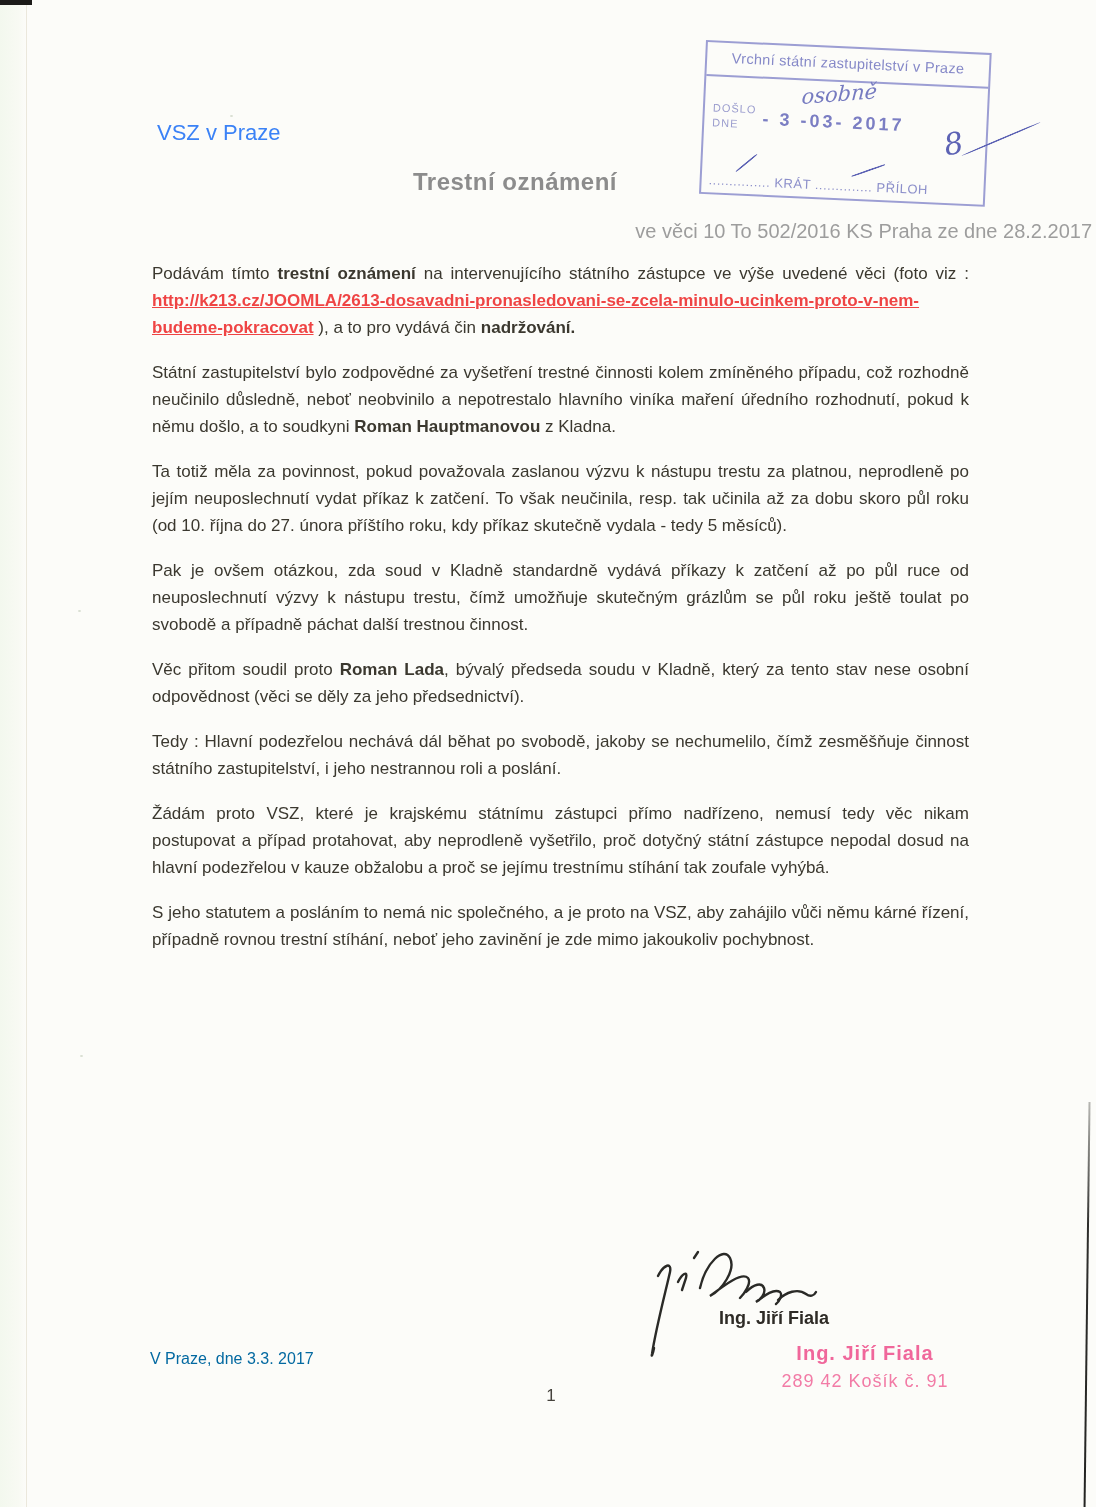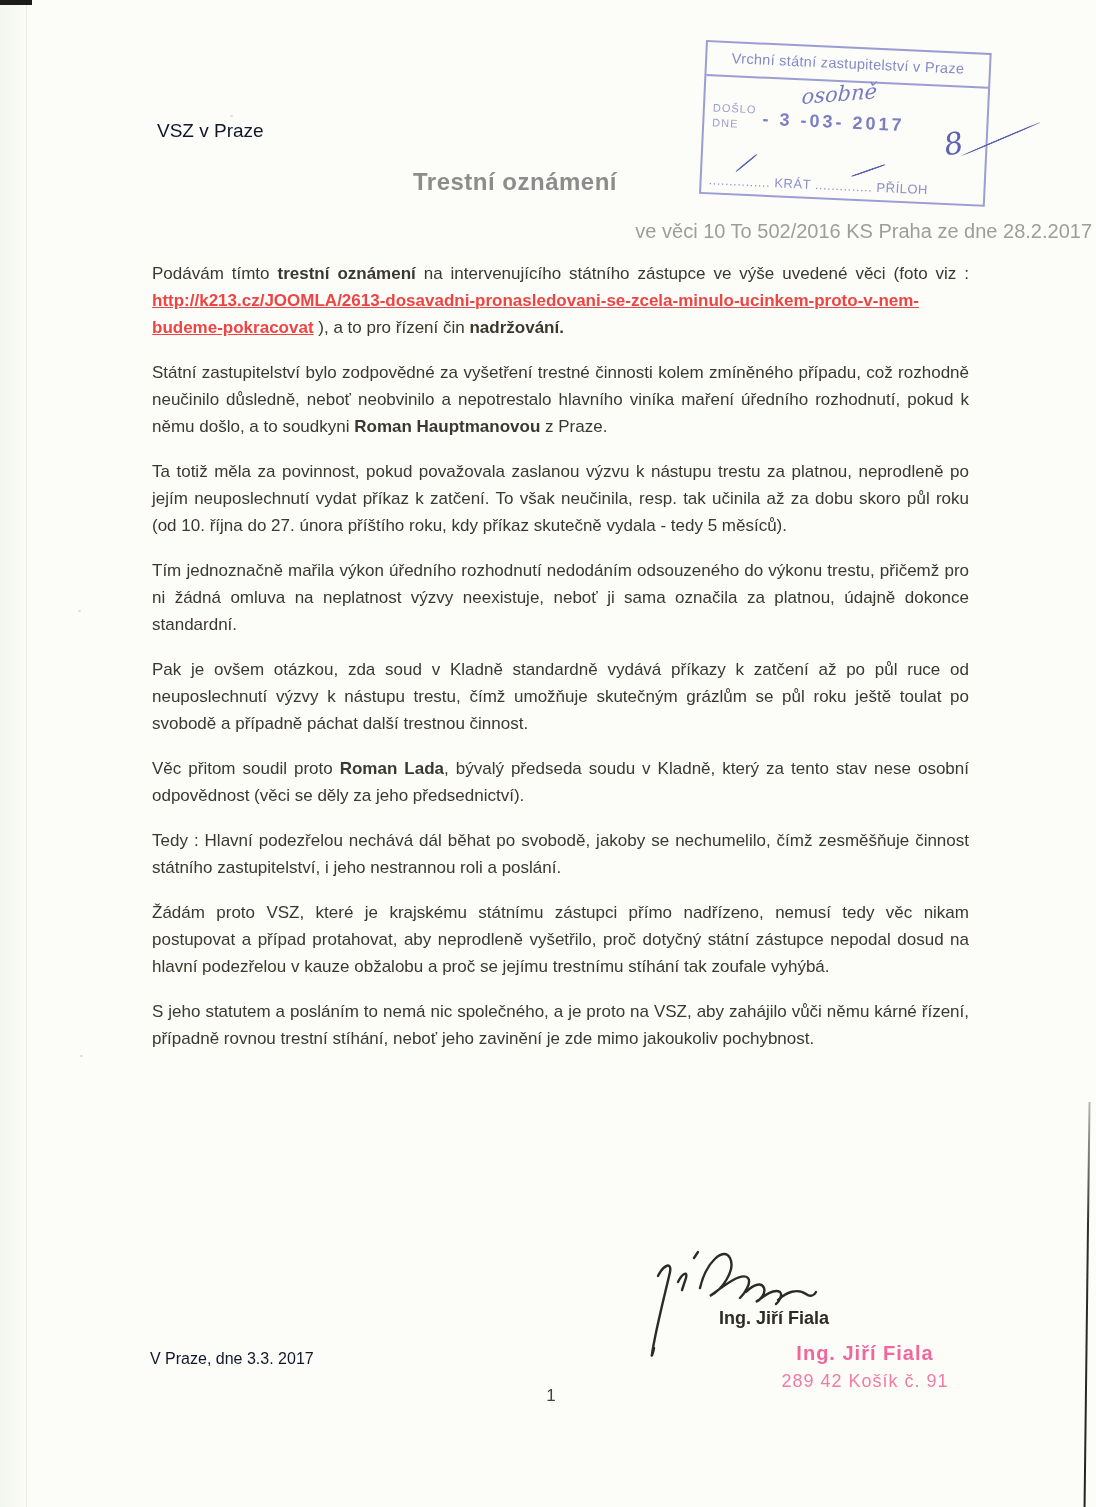--- a/index.html
+++ b/index.html
@@ -12,21 +12,21 @@
   
   .left-strip{position:absolute;left:0;top:0;width:26px;height:1507px;
     background:linear-gradient(90deg,#f3f8ee 0%,#f8faf3 70%,rgba(252,252,249,0) 100%);}
   .left-strip-edge{position:absolute;left:26px;top:0;width:1px;height:1507px;background:#ecead e0;background:#ebe8dc;}
   .topleft-mark{position:absolute;left:0;top:0;width:32px;height:5px;background:#1c1b19;}
   .right-edge-line{position:absolute;left:1086px;top:1102px;width:2px;height:410px;
     background:linear-gradient(#b7b7b3,#2e2e2c 30%,#232321);transform:rotate(0.7deg);}
   .speck{position:absolute;width:3px;height:2px;background:#d9dfd2;border-radius:50%;}
 
   
-  .sender{position:absolute;left:157px;top:120px;font-size:19px;color:#0f172a;}
+  .sender{position:absolute;left:157px;top:120px;font-size:22px;color:#3b82f6;}
   .doc-title{position:absolute;left:0;top:168px;width:1030px;text-align:center;
     font-size:24px;font-weight:bold;color:#8c8c8c;letter-spacing:.5px;}
   .doc-subtitle{position:absolute;left:0;top:220px;width:1092px;text-align:right;
     font-size:20px;color:#9d9d9d;}
 
   
   .stamp{position:absolute;left:706px;top:40px;width:282px;height:150px;
     transform:rotate(2.6deg);transform-origin:top left;
     border:2px solid rgba(131,134,201,.8);color:#8689c8;}
   .stamp-office{height:32px;line-height:31px;text-align:center;font-size:14.5px;
@@ -54,21 +54,21 @@
   .doc-body p{margin:0 0 18px 0;}
   .doc-body .b{font-weight:bold;}
   .doc-body .link{color:#ef4444;font-weight:bold;text-decoration:underline;cursor:pointer;}
 
   
   .signature-svg{position:absolute;left:628px;top:1242px;}
   .sig-name{position:absolute;left:719px;top:1308px;font-size:18px;font-weight:bold;color:#2e2b26;}
   .pink-stamp{position:absolute;left:745px;top:1342px;width:240px;text-align:center;color:#f0679b;}
   .pink-stamp .l1{font-size:20px;font-weight:bold;letter-spacing:1px;}
   .pink-stamp .l2{font-size:18px;letter-spacing:1px;margin-top:6px;color:#f27ba6;}
-  .place-date{position:absolute;left:150px;top:1350px;font-size:16px;color:#0f172a;}
+  .place-date{position:absolute;left:150px;top:1350px;font-size:16px;color:#0369a1;}
   .page-number{position:absolute;left:0;top:1386px;width:1102px;text-align:center;
     font-size:17px;color:#45423c;}
 </style>
 </head>
 <body>
 
 <div class="left-strip"></div>
 <div class="left-strip-edge"></div>
 <div class="topleft-mark"></div>
 <div class="right-edge-line"></div>
@@ -96,24 +96,23 @@
   </div>
   <div class="hand-stroke stroke-krat"></div>
   <div class="hand-stroke stroke-priloh"></div>
 </div>
 <div class="hand-eight">
   <span class="digit">8</span>
   <span class="slash"></span>
 </div>
 
 <div class="doc-body">
-    <p><span>Podávám tímto </span><span class="b">trestní oznámení</span><span> na intervenujícího státního zástupce ve výše uvedené věci (foto viz : </span><span class="link">http://k213.cz/JOOMLA/2613-dosavadni-pronasledovani-se-zcela-minulo-ucinkem-proto-v-nem-budeme-pokracovat</span><span> ), a to pro řízení čin </span><span class="b">nadržování.</span></p>
-    <p><span>Státní zastupitelství bylo zodpovědné za vyšetření trestné činnosti kolem zmíněného případu, což rozhodně neučinilo důsledně, neboť neobvinilo a nepotrestalo hlavního viníka maření úředního rozhodnutí, pokud k němu došlo, a to soudkyni </span><span class="b">Roman Hauptmanovou</span><span> z Praze.</span></p>
+    <p><span>Podávám tímto </span><span class="b">trestní oznámení</span><span> na intervenujícího státního zástupce ve výše uvedené věci (foto viz : </span><span class="link">http://k213.cz/JOOMLA/2613-dosavadni-pronasledovani-se-zcela-minulo-ucinkem-proto-v-nem-budeme-pokracovat</span><span> ), a to pro vydává čin </span><span class="b">nadržování.</span></p>
+    <p><span>Státní zastupitelství bylo zodpovědné za vyšetření trestné činnosti kolem zmíněného případu, což rozhodně neučinilo důsledně, neboť neobvinilo a nepotrestalo hlavního viníka maření úředního rozhodnutí, pokud k němu došlo, a to soudkyni </span><span class="b">Roman Hauptmanovou</span><span> z Kladna.</span></p>
     <p><span>Ta totiž měla za povinnost, pokud považovala zaslanou výzvu k nástupu trestu za platnou, neprodleně po jejím neuposlechnutí vydat příkaz k zatčení. To však neučinila, resp. tak učinila až za dobu skoro půl roku (od 10. října do 27. února příštího roku, kdy příkaz skutečně vydala - tedy 5 měsíců).</span></p>
-    <p><span>Tím jednoznačně mařila výkon úředního rozhodnutí nedodáním odsouzeného do výkonu trestu, přičemž pro ni žádná omluva na neplatnost výzvy neexistuje, neboť ji sama označila za platnou, údajně dokonce standardní.</span></p>
     <p><span>Pak je ovšem otázkou, zda soud v Kladně standardně vydává příkazy k zatčení až po půl ruce od neuposlechnutí výzvy k nástupu trestu, čímž umožňuje skutečným grázlům se půl roku ještě toulat po svobodě a případně páchat další trestnou činnost.</span></p>
     <p><span>Věc přitom soudil proto </span><span class="b">Roman Lada</span><span>, bývalý předseda soudu v Kladně, který za tento stav nese osobní odpovědnost (věci se děly za jeho předsednictví).</span></p>
     <p><span>Tedy : Hlavní podezřelou nechává dál běhat po svobodě, jakoby se nechumelilo, čímž zesměšňuje činnost státního zastupitelství, i jeho nestrannou roli a poslání.</span></p>
     <p><span>Žádám proto VSZ, které je krajskému státnímu zástupci přímo nadřízeno, nemusí tedy věc nikam postupovat a případ protahovat, aby neprodleně vyšetřilo, proč dotyčný státní zástupce nepodal dosud na hlavní podezřelou v kauze obžalobu a proč se jejímu trestnímu stíhání tak zoufale vyhýbá.</span></p>
     <p><span>S jeho statutem a posláním to nemá nic společného, a je proto na VSZ, aby zahájilo vůči němu kárné řízení, případně rovnou trestní stíhání, neboť jeho zavinění je zde mimo jakoukoliv pochybnost.</span></p>
   </div>
 
 <svg class="signature-svg" width="190" height="120" viewBox="0 0 190 120">
   <g fill="none" stroke="#2a2a27" stroke-width="2.4" stroke-linecap="round">
     <path d="M30,34 C36,22 44,20 42,30 C38,48 28,86 24,112 C23,116 25,112 26,106"></path>

